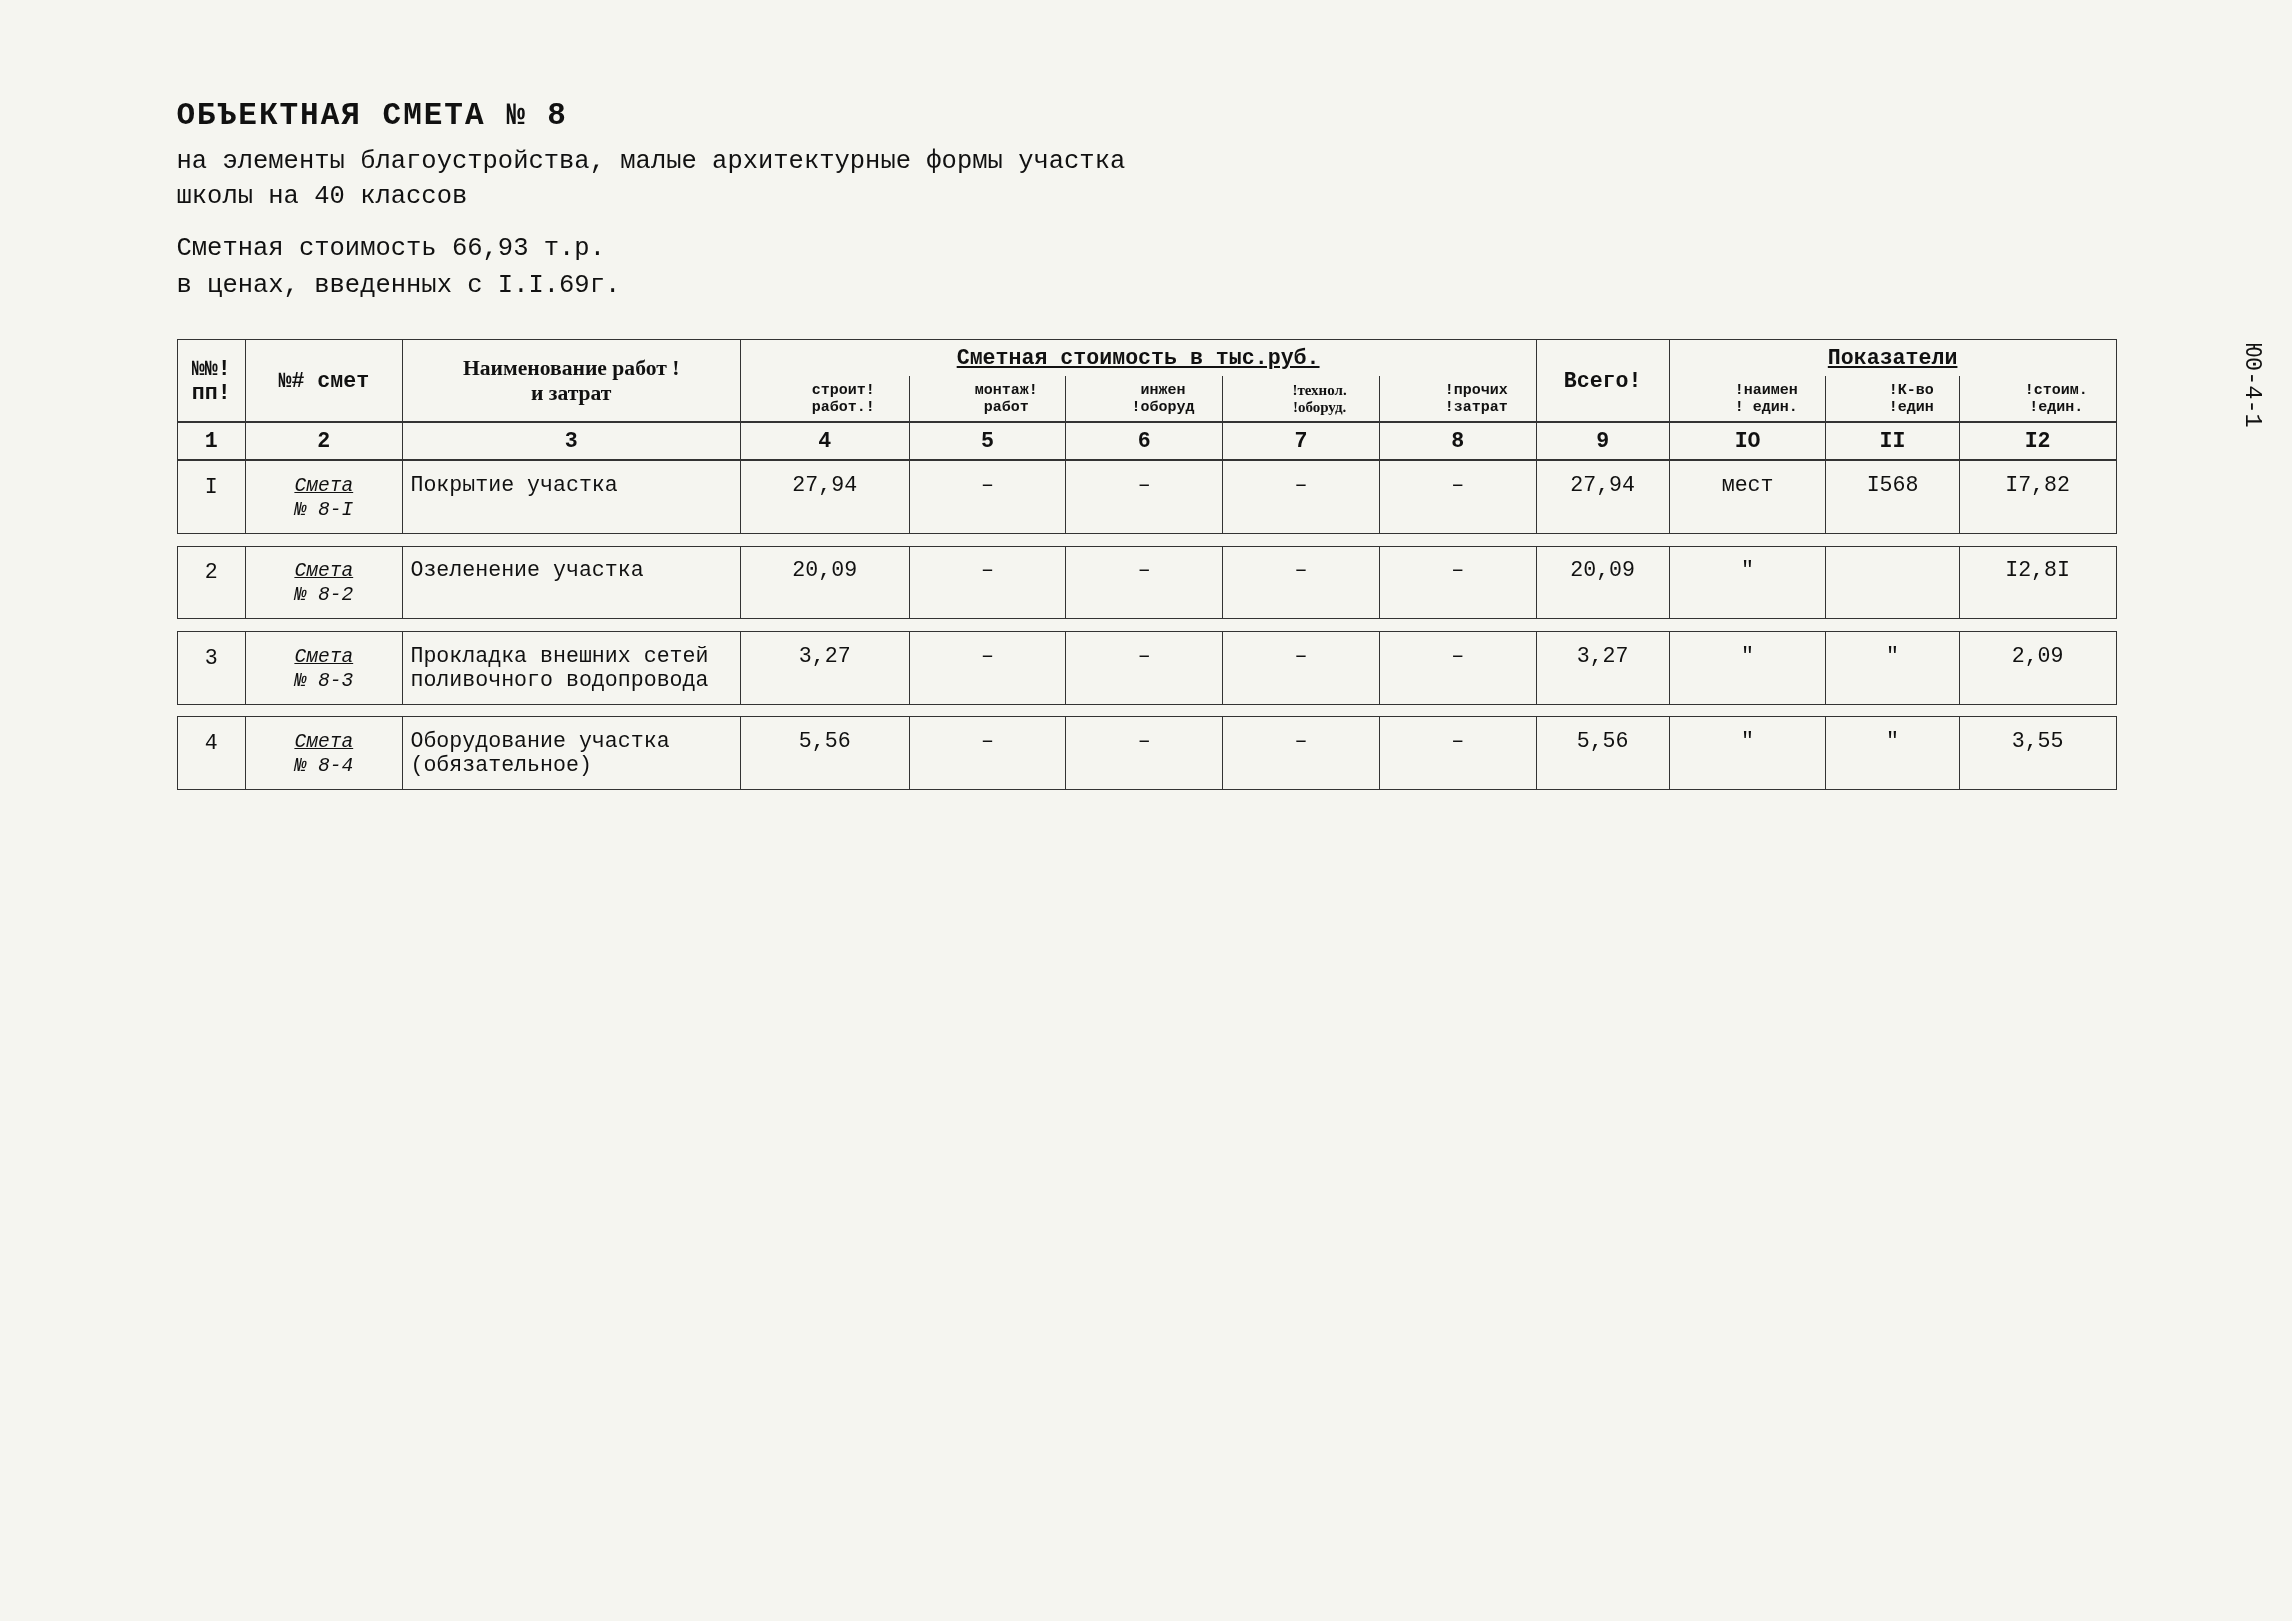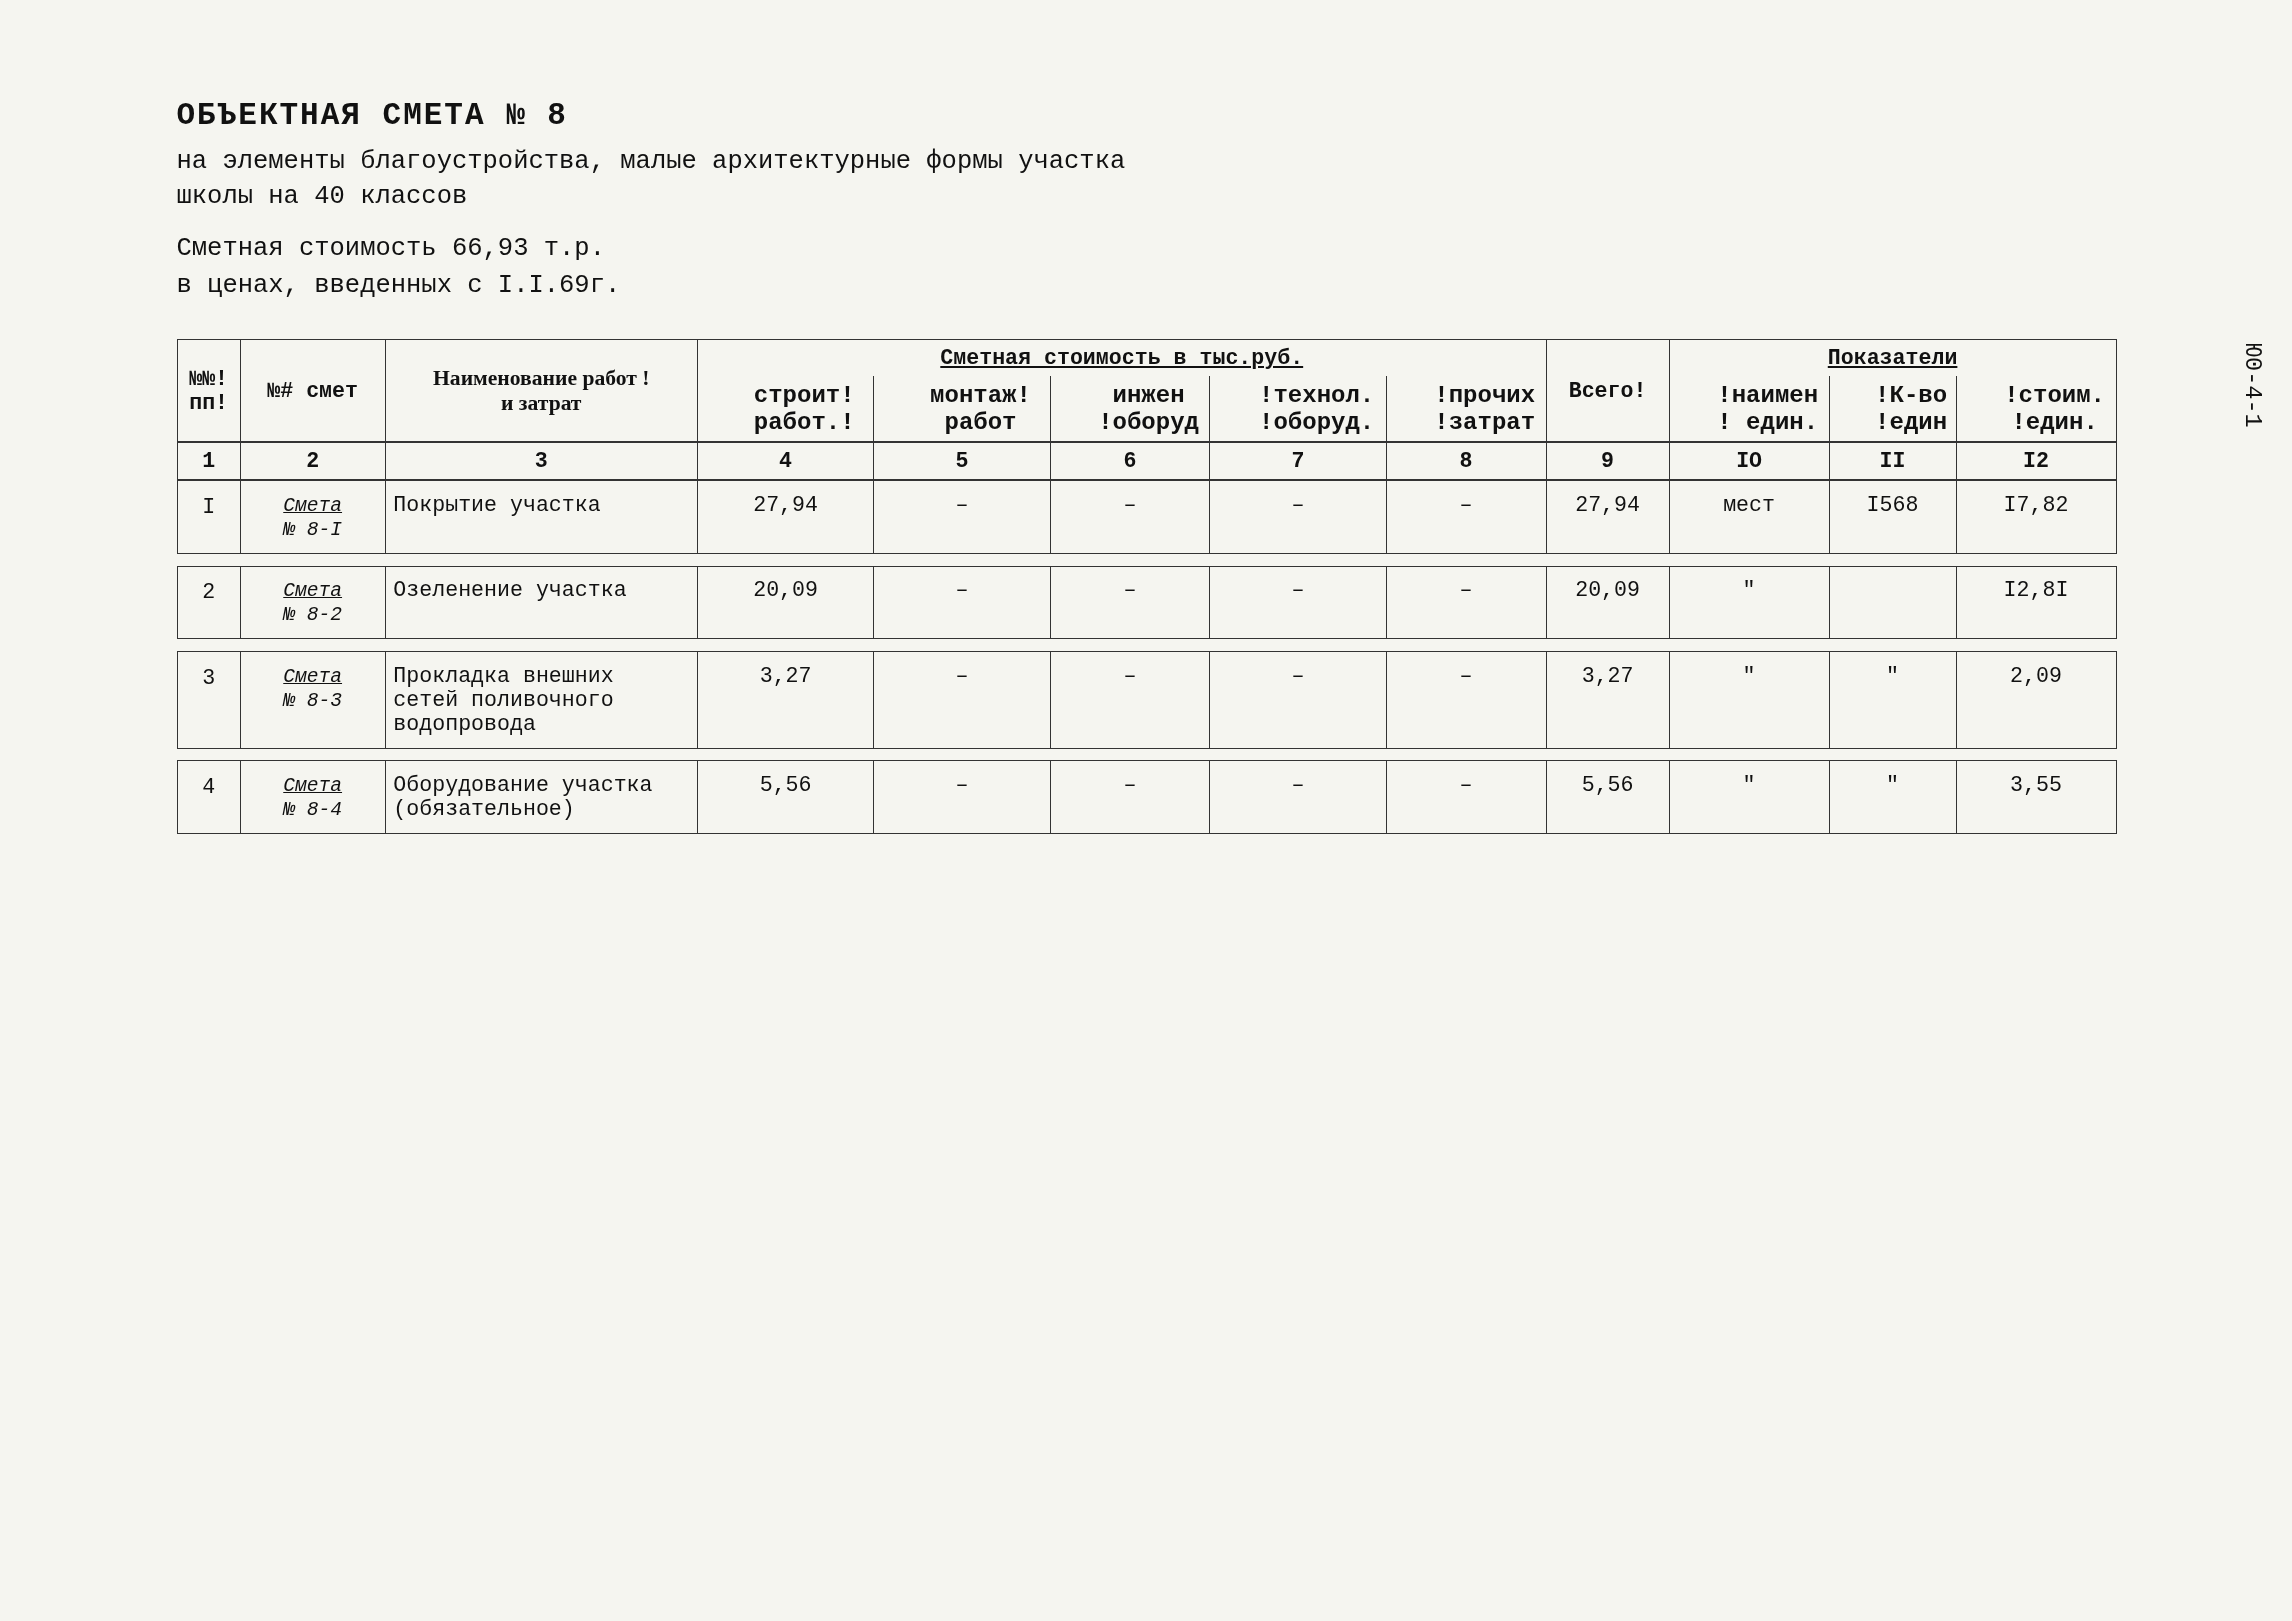--- a/index.html
+++ b/index.html
@@ -73,32 +73,32 @@
       margin-top: 7px;
     }
 
     .header-row-1 th {
       font-weight: bold;
       font-size: 21.6px;
       border-bottom: none;
     }
 
     .header-row-2 th {
-      font-size: 24px;
+      font-size: 15px;
       border-top: none;
       padding-left: 45px;
     }
 
     .col-num { width: 49px; }
     .col-smeta { width: 127px; }
     .col-name { width: 274px; font-family: Liberation Serif, serif; }
     .col-stroit { width: 137px; }
     .col-montaj { width: 127px; }
     .col-inzhen { width: 127px; }
-    .col-tehnol { width: 127px; }
+    .col-tehnol { width: 127px; font-family: Liberation Serif, serif; }
     .col-proch { width: 127px; }
     .col-vsego { width: 108px; }
     .col-naimen { width: 127px; }
     .col-kvo { width: 108px; }
     .col-stoim { width: 127px; }
 
     .numbers-row td {
       font-weight: bold;
       font-size: 21.6px;
       border-top: 2px solid #333;

